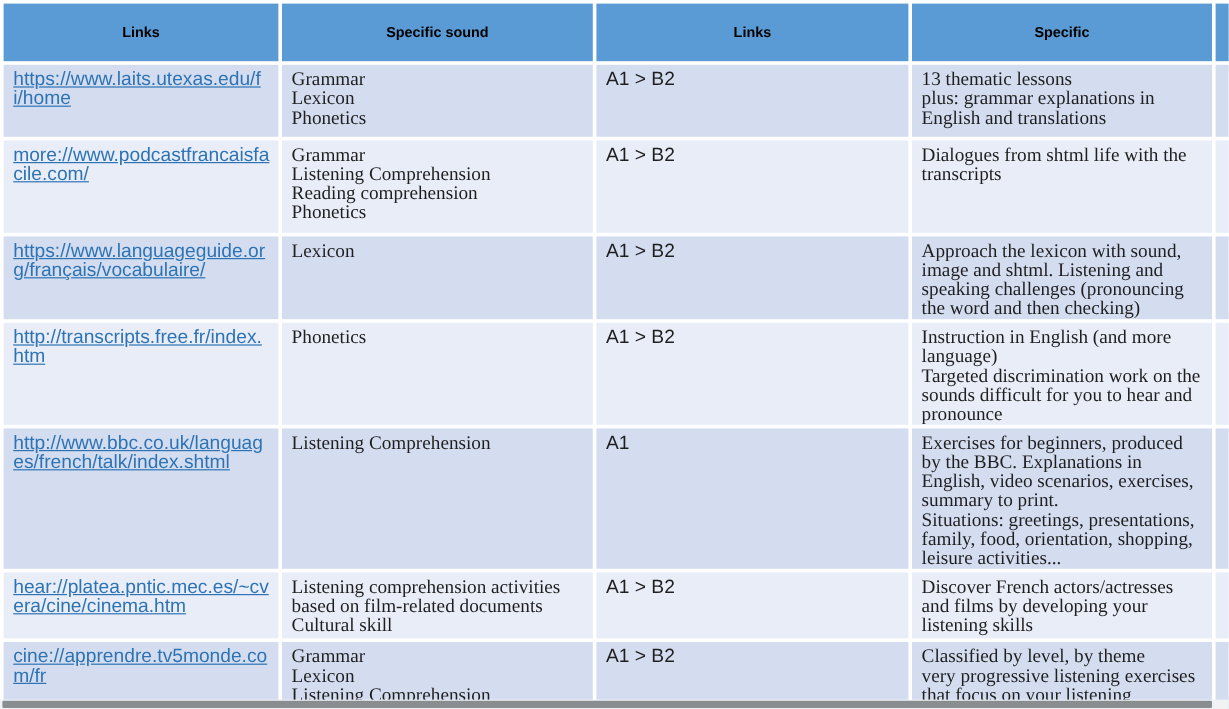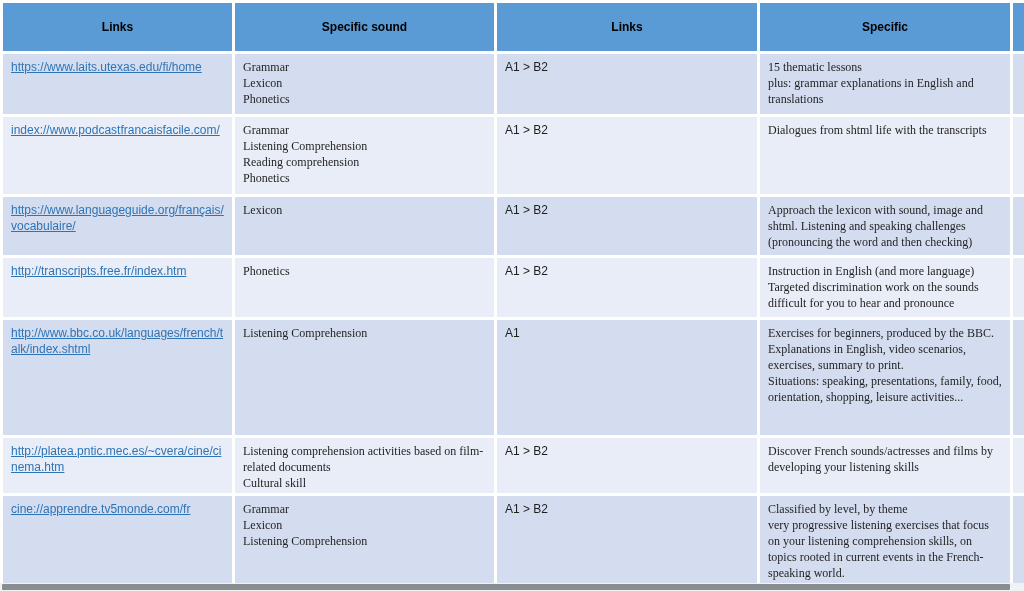--- a/index.html
+++ b/index.html
@@ -29,21 +29,21 @@
     font-size: 12px;
     font-weight: bold;
     text-align: center;
     vertical-align: middle;
     height: 48px;
     padding: 2px 6px;
   }
   td {
     vertical-align: top;
     padding: 5px 7px 0 8px;
-    font-size: 12px;
+    font-size: 16px;
     line-height: 16px;
     color: #1f1f1f;
   }
   tbody tr:nth-child(odd) td  { background: #D4DDF0; }
   tbody tr:nth-child(even) td { background: #E9EDF8; }
   tr.r1 { height: 60px; }
   tr.r2 { height: 77px; }
   tr.r3 { height: 58px; }
   tr.r4 { height: 59px; }
   tr.r5 { height: 115px; }
@@ -95,26 +95,26 @@
         <th></th>
       </tr>
     </thead>
     <tbody>
       <tr class="r1">
         <td><a class="resource-link">https://www.laits.utexas.edu/fi/home</a></td>
         <td class="multiline">Grammar
 Lexicon
 Phonetics</td>
         <td>A1 &gt; B2</td>
-        <td class="multiline">15 thematic lessons
+        <td class="multiline">13 thematic lessons
 plus: grammar explanations in English and translations</td>
         <td></td>
       </tr>
       <tr class="r2">
-        <td><a class="resource-link">index://www.podcastfrancaisfacile.com/</a></td>
+        <td><a class="resource-link">more://www.podcastfrancaisfacile.com/</a></td>
         <td class="multiline">Grammar
 Listening Comprehension
 Reading comprehension
 Phonetics</td>
         <td>A1 &gt; B2</td>
         <td class="multiline">Dialogues from shtml life with the transcripts</td>
         <td></td>
       </tr>
       <tr class="r3">
         <td><a class="resource-link">https://www.languageguide.org/français/vocabulaire/</a></td>
@@ -129,29 +129,29 @@
         <td>A1 &gt; B2</td>
         <td class="multiline">Instruction in English (and more language)
 Targeted discrimination work on the sounds difficult for you to hear and pronounce</td>
         <td></td>
       </tr>
       <tr class="r5">
         <td><a class="resource-link">http://www.bbc.co.uk/languages/french/talk/index.shtml</a></td>
         <td class="multiline">Listening Comprehension</td>
         <td>A1</td>
         <td class="multiline">Exercises for beginners, produced by the BBC. Explanations in English, video scenarios, exercises, summary to print.
-Situations: speaking, presentations, family, food, orientation, shopping, leisure activities...</td>
+Situations: greetings, presentations, family, food, orientation, shopping, leisure activities...</td>
         <td></td>
       </tr>
       <tr class="r6">
-        <td><a class="resource-link">http://platea.pntic.mec.es/~cvera/cine/cinema.htm</a></td>
+        <td><a class="resource-link">hear://platea.pntic.mec.es/~cvera/cine/cinema.htm</a></td>
         <td class="multiline">Listening comprehension activities based on film-related documents
 Cultural skill</td>
         <td>A1 &gt; B2</td>
-        <td class="multiline">Discover French sounds/actresses and films by developing your listening skills</td>
+        <td class="multiline">Discover French actors/actresses and films by developing your listening skills</td>
         <td></td>
       </tr>
       <tr class="r7">
         <td><a class="resource-link">cine://apprendre.tv5monde.com/fr</a></td>
         <td class="multiline">Grammar
 Lexicon
 Listening Comprehension</td>
         <td>A1 &gt; B2</td>
         <td class="multiline">Classified by level, by theme
 very progressive listening exercises that focus on your listening comprehension skills, on topics rooted in current events in the French-speaking world.</td>

